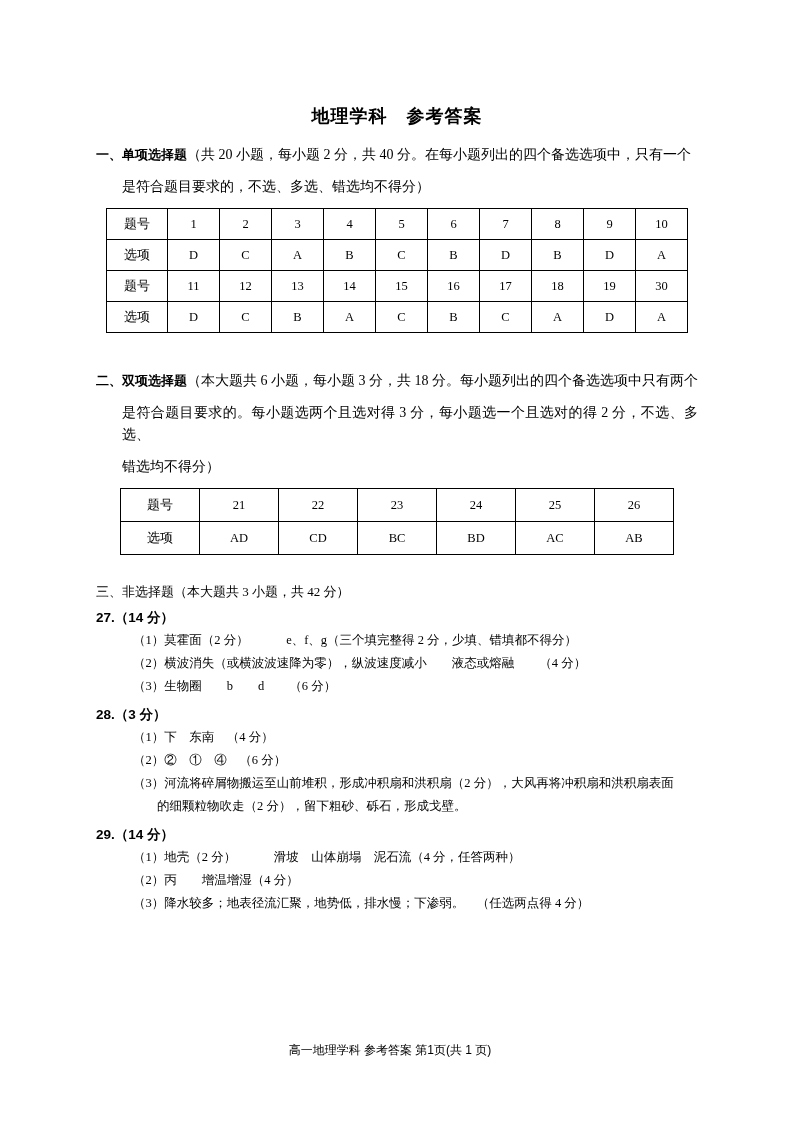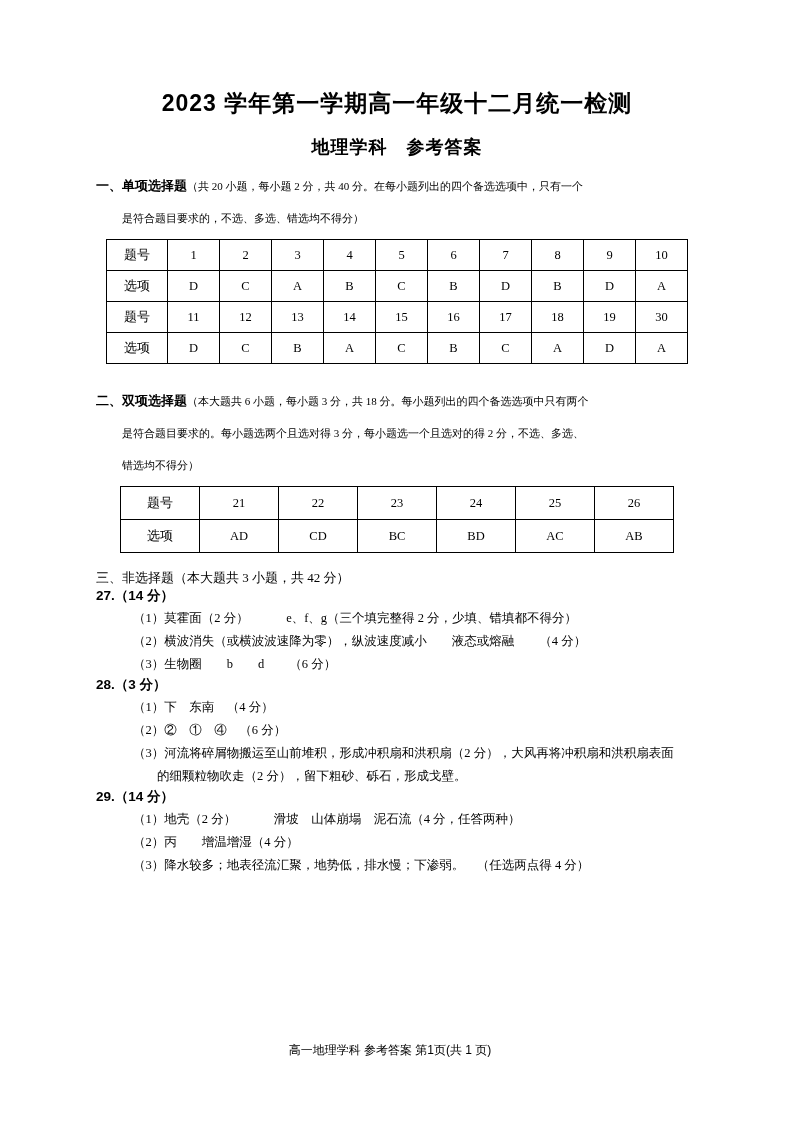--- a/index.html
+++ b/index.html
@@ -48,21 +48,21 @@
     font-size: 13px;
     line-height: 22px;
     margin-top: 10px;
     text-align: justify;
   }
   .section-head .lead {
     font-weight: bold;
     font-family: "Liberation Sans", "DejaVu Sans", sans-serif;
   }
   .section-head .desc {
-    font-size: 11px;
+    font-size: 14px;
   }
   .indent2 {
     text-indent: 0;
     padding-left: 26px;
   }
   table.ans {
     border-collapse: collapse;
     margin: 10px auto 4px auto;
     font-size: 12.5px;
   }
@@ -97,50 +97,50 @@
     font-family: "Liberation Sans", "DejaVu Sans", sans-serif;
     font-size: 13px;
   }
   table.ans2 td.cell {
     width: 76px;
   }
   .qnum {
     font-weight: bold;
     font-size: 13.5px;
     font-family: "Liberation Sans", "DejaVu Sans", sans-serif;
+    margin-top: 8px;
     margin-bottom: 2px;
   }
   .qline {
     font-size: 12.5px;
     line-height: 23px;
     padding-left: 8px;
     text-align: justify;
     margin-left: 29px;
   }
   .sec3 {
-    margin-top: 16px;
+    margin-top: 28px;
     font-size: 13px;
   }
   .footer {
     position: absolute;
     left: 0;
     top: 1042px;
     width: 780px;
     text-align: center;
     font-size: 12px;
     font-family: "Liberation Sans", "DejaVu Sans", sans-serif;
   }
 </style>
 </head>
 <body>
 
 <div class="page">
   <div class="content">
 
-    <div class="title-main">2023 学年第一学期高一年级十二月统一检测</div>
     <div class="title-sub">地理学科　参考答案</div>
 
     <div class="section-head">
       <span class="lead">一、单项选择题</span><span class="desc">（共 20 小题，每小题 2 分，共 40 分。在每小题列出的四个备选选项中，只有一个</span>
     </div>
     <div class="section-head indent2">
       <span class="desc">是符合题目要求的，不选、多选、错选均不得分）</span>
     </div>
 
     <table class="ans">
@@ -193,21 +193,21 @@
         <td class="cell">C</td>
         <td class="cell">B</td>
         <td class="cell">C</td>
         <td class="cell">A</td>
         <td class="cell">D</td>
         <td class="cell">A</td>
       </tr>
     </tbody>
       </table>
 
-    <div class="section-head" style="margin-top:26px;">
+    <div class="section-head" style="margin-top:37px;">
       <span class="lead">二、双项选择题</span><span class="desc">（本大题共 6 小题，每小题 3 分，共 18 分。每小题列出的四个备选选项中只有两个</span>
     </div>
     <div class="section-head indent2">
       <span class="desc">是符合题目要求的。每小题选两个且选对得 3 分，每小题选一个且选对的得 2 分，不选、多选、</span>
     </div>
     <div class="section-head indent2">
       <span class="desc">错选均不得分）</span>
     </div>
 
     <table class="ans2">

